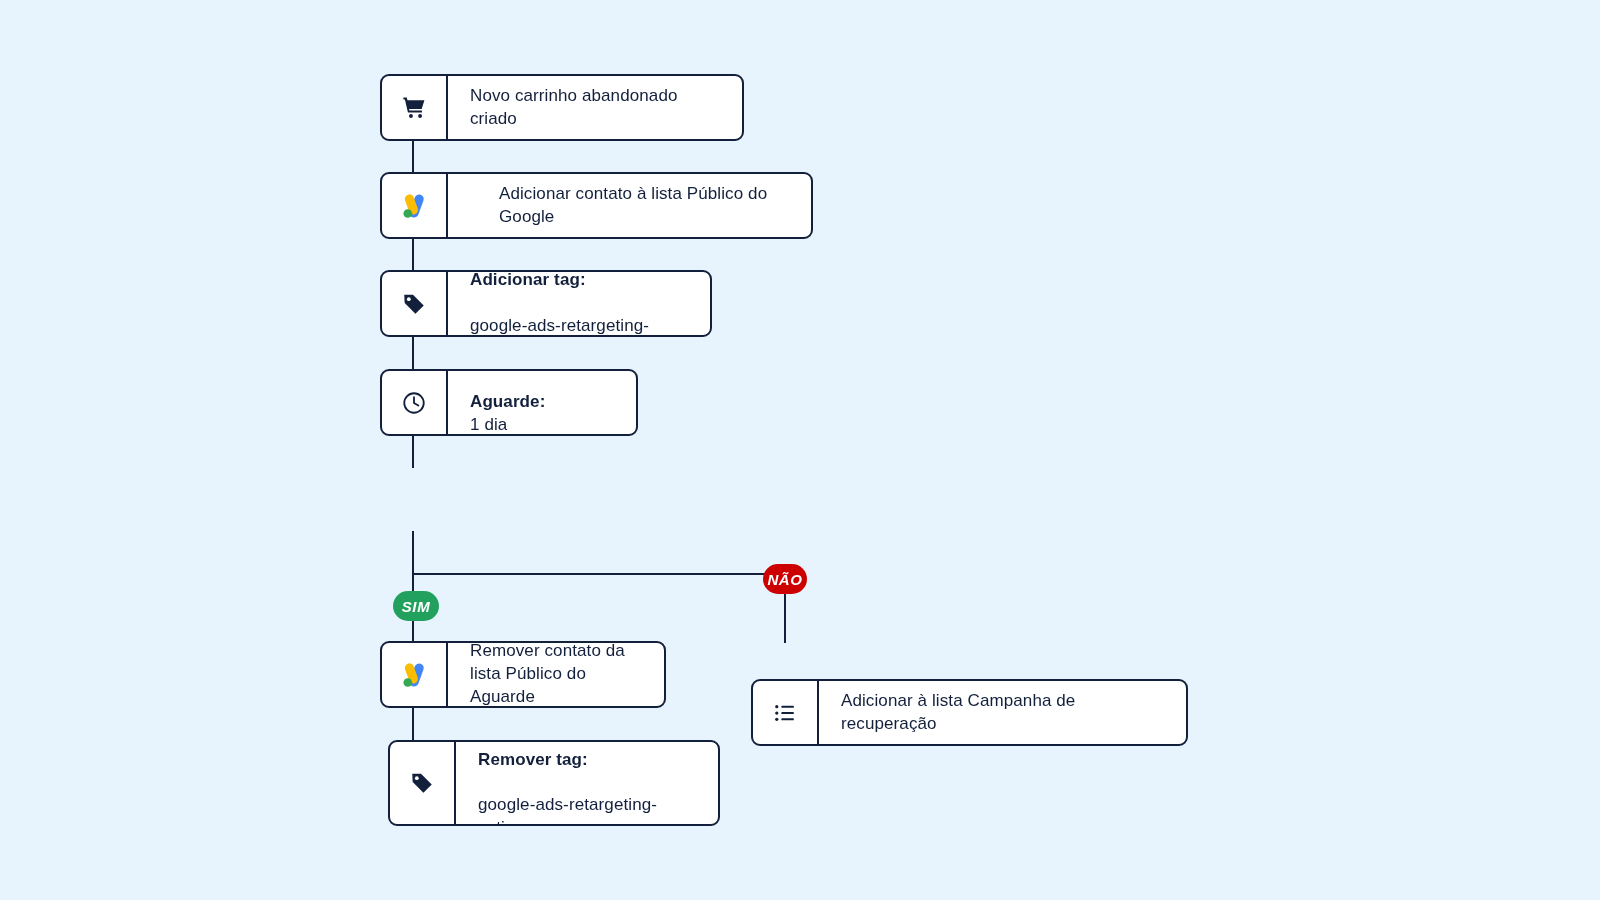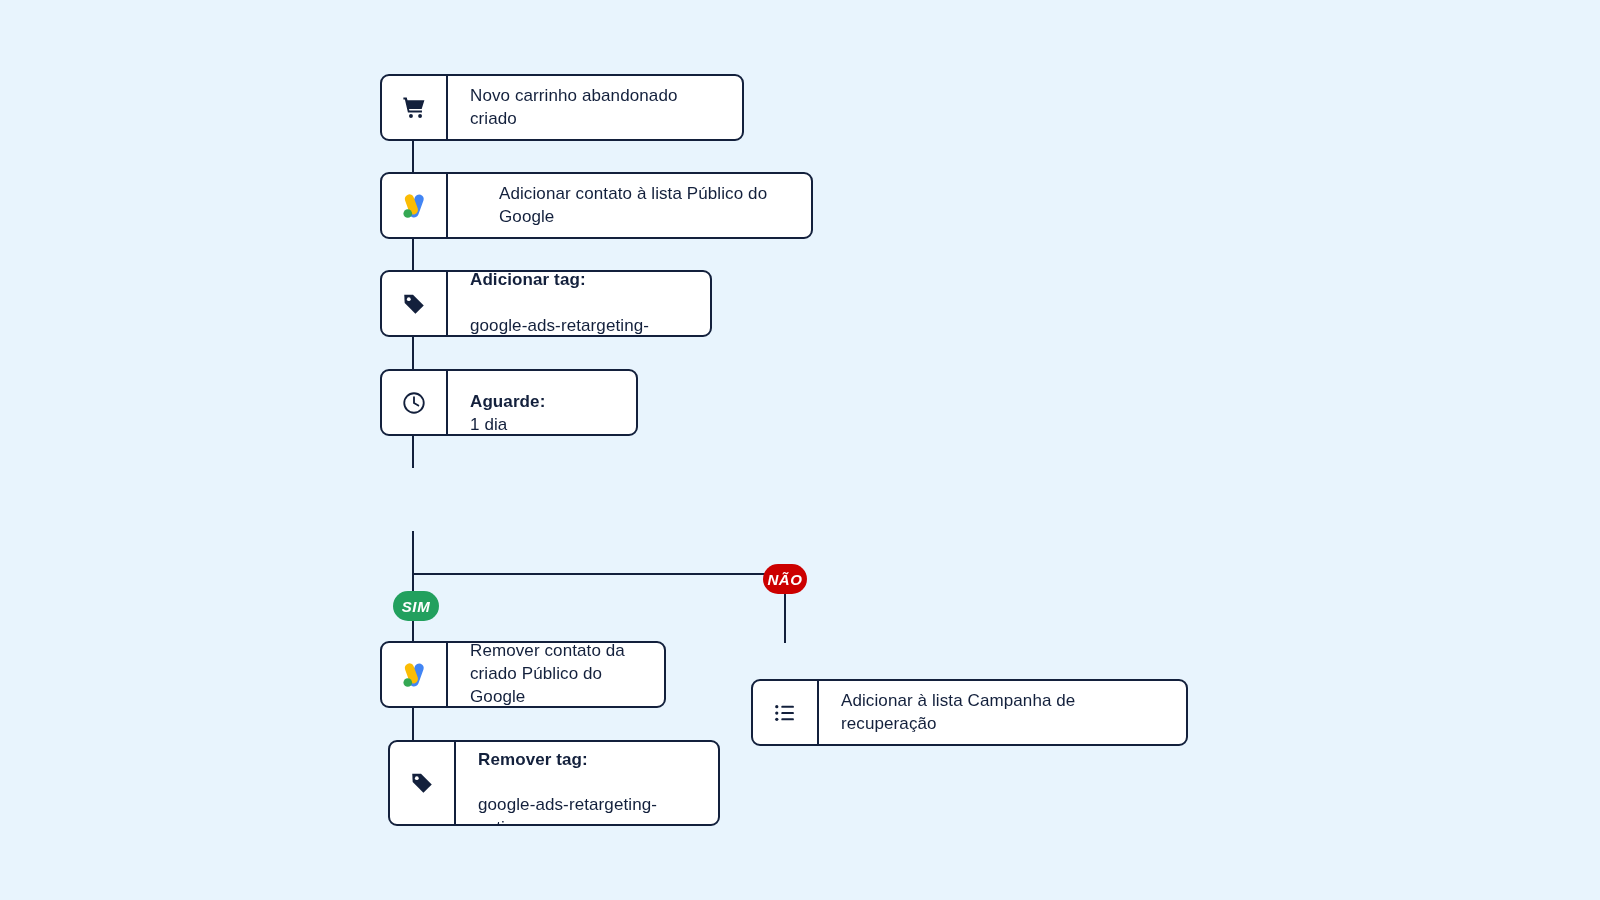--- a/index.html
+++ b/index.html
@@ -161,21 +161,21 @@
 
   <div class="node" style="left:380px; top:641px; width:286px; height:67px;">
     <div class="node-icon">
       <svg width="32" height="32" viewBox="0 0 40 40" aria-hidden="true">
         <rect x="17.5" y="5" width="11.5" height="30" rx="5.75" transform="rotate(20 23.25 20)" fill="#4285f4"></rect>
         <rect x="11" y="5" width="11.5" height="26" rx="5.75" transform="rotate(-20 16.75 18)" fill="#fbbc04"></rect>
         <circle cx="12.2" cy="29.4" r="5.4" fill="#34a853"></circle>
       </svg>
     </div>
     <div class="node-body">Remover contato da
-criado Público do Google</div>
+lista Público do Aguarde</div>
   </div>
 
   <div class="node" style="left:388px; top:740px; width:332px; height:86px;">
     <div class="node-icon">
       <svg width="26" height="26" viewBox="0 0 24 24" aria-hidden="true">
         <path fill="#13203c" d="M3 3.4h8.1L21 13.3l-7.7 7.7L3.4 11.1z"></path>
         <circle cx="7.2" cy="7.5" r="1.75" fill="#ffffff"></circle>
       </svg>
     </div>
     <div class="node-body">

